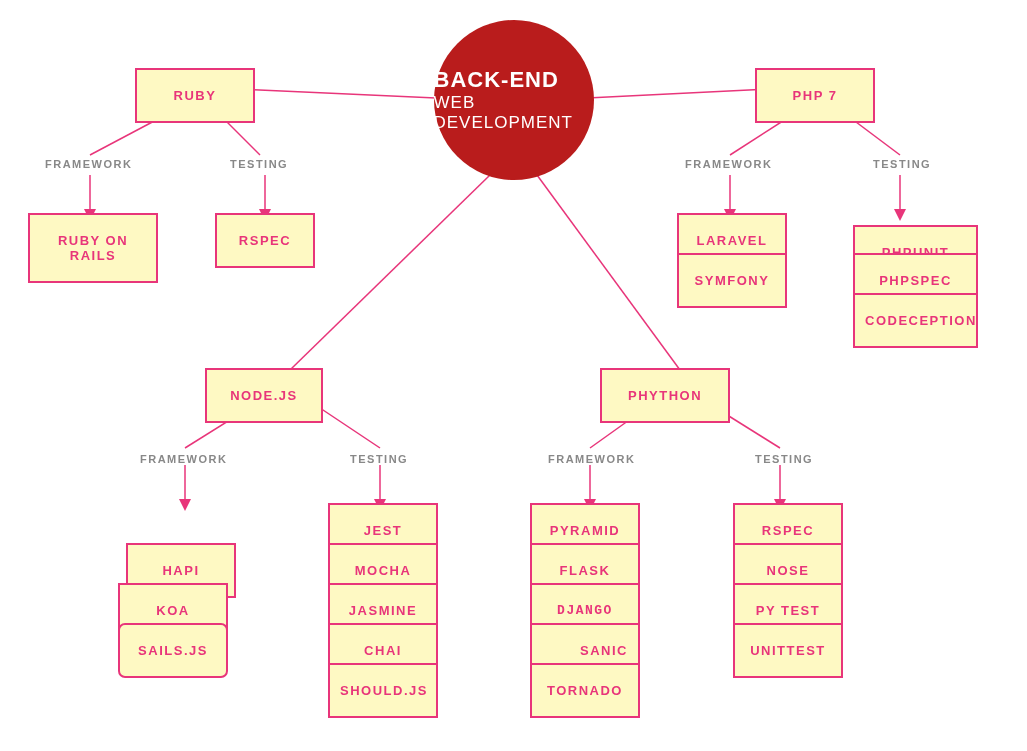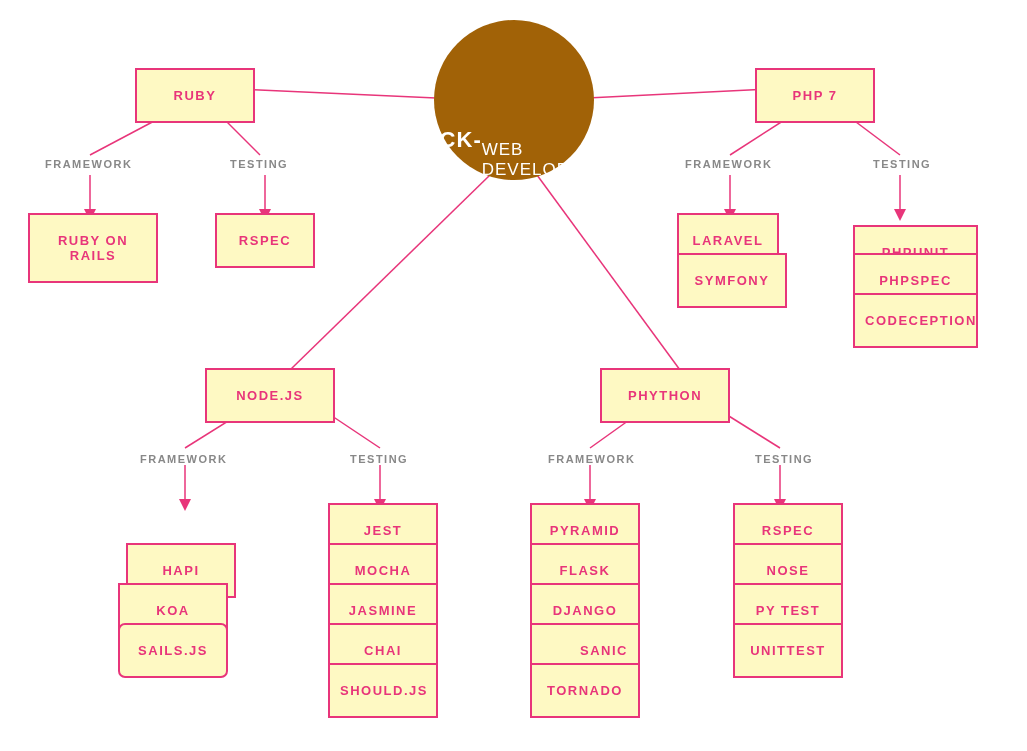--- a/index.html
+++ b/index.html
@@ -15,24 +15,24 @@
       position: relative;
       width: 1027px;
       height: 751px;
     }
     
     .center-circle {
       position: absolute;
       width: 160px;
       height: 160px;
       border-radius: 50%;
-      background: #a16207;
+      background: #b91c1c;
       display: flex;
-      flex-direction: row;
-      align-items: flex-end;
+      flex-direction: column;
+      align-items: flex-start;
       justify-content: center;
       left: 50%;
       transform: translateX(-50%);
       top: 20px;
       z-index: 10;
     }
     .center-circle .title {
       color: #fff;
       font-size: 22px;
       font-weight: bold;
@@ -136,21 +136,21 @@
   </div>
 
   <div class="box" style="left:135px; top:68px; width:120px;">
     <span>RUBY</span>
   </div>
 
   <div class="box" style="left:755px; top:68px; width:120px;">
     <span>PHP 7</span>
   </div>
 
-  <div class="box" style="left:205px; top:368px; width:130px;">
+  <div class="box" style="left:205px; top:368px; width:118px;">
     <span>NODE.JS</span>
   </div>
 
   <div class="box" style="left:600px; top:368px; width:130px;">
     <span>PHYTHON</span>
   </div>
 
   <div class="label" style="left:45px; top:158px;">FRAMEWORK</div>
 
   <div class="label" style="left:230px; top:158px;">TESTING</div>
@@ -160,21 +160,21 @@
   </div>
 
   <div class="box" style="left:215px; top:213px; width:100px;">
     <span>RSPEC</span>
   </div>
 
   <div class="label" style="left:685px; top:158px;">FRAMEWORK</div>
 
   <div class="label" style="left:873px; top:158px;">TESTING</div>
 
-  <div class="box" style="left:677px; top:213px; width:102px;">
+  <div class="box" style="left:677px; top:213px; width:110px;">
     <span>LARAVEL</span>
   </div>
   <div class="box" style="left:677px; top:253px; width:110px;">
     <span>SYMFONY</span>
   </div>
 
   <div class="box" style="left:853px; top:213px; width:125px;margin-top:12px;">
     <span>PHPUNIT</span>
   </div>
   <div class="box" style="left:853px; top:253px; width:125px;">
@@ -217,21 +217,21 @@
   <div class="label" style="left:548px; top:453px;">FRAMEWORK</div>
 
   <div class="label" style="left:755px; top:453px;">TESTING</div>
 
   <div class="box" style="left:530px; top:503px; width:110px;">
     <span>PYRAMID</span>
   </div>
   <div class="box" style="left:530px; top:543px; width:110px;">
     <span>FLASK</span>
   </div>
-  <div class="box" style="left:530px; top:583px; width:110px;">
+  <div class="box" style="left:530px; top:583px; width:110px;font-family:Liberation Mono, monospace;">
     <span>DJANGO</span>
   </div>
   <div class="box" style="left:530px; top:623px; width:110px;text-align:right;">
     <span>SANIC</span>
   </div>
   <div class="box" style="left:530px; top:663px; width:110px;">
     <span>TORNADO</span>
   </div>
 
   <div class="box" style="left:733px; top:503px; width:110px;">

